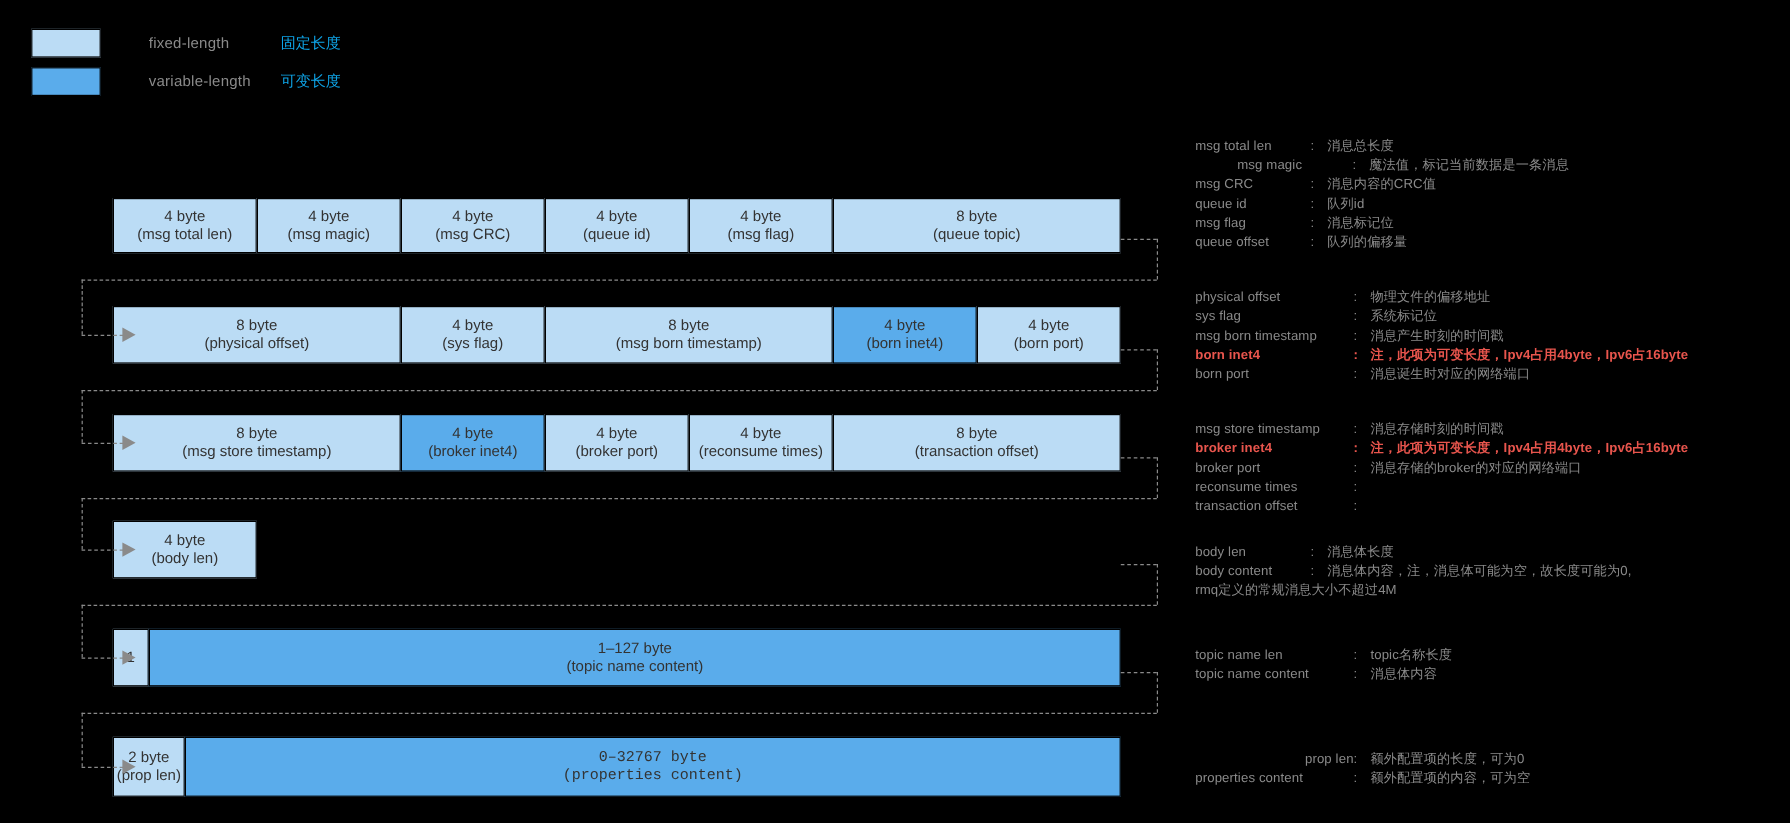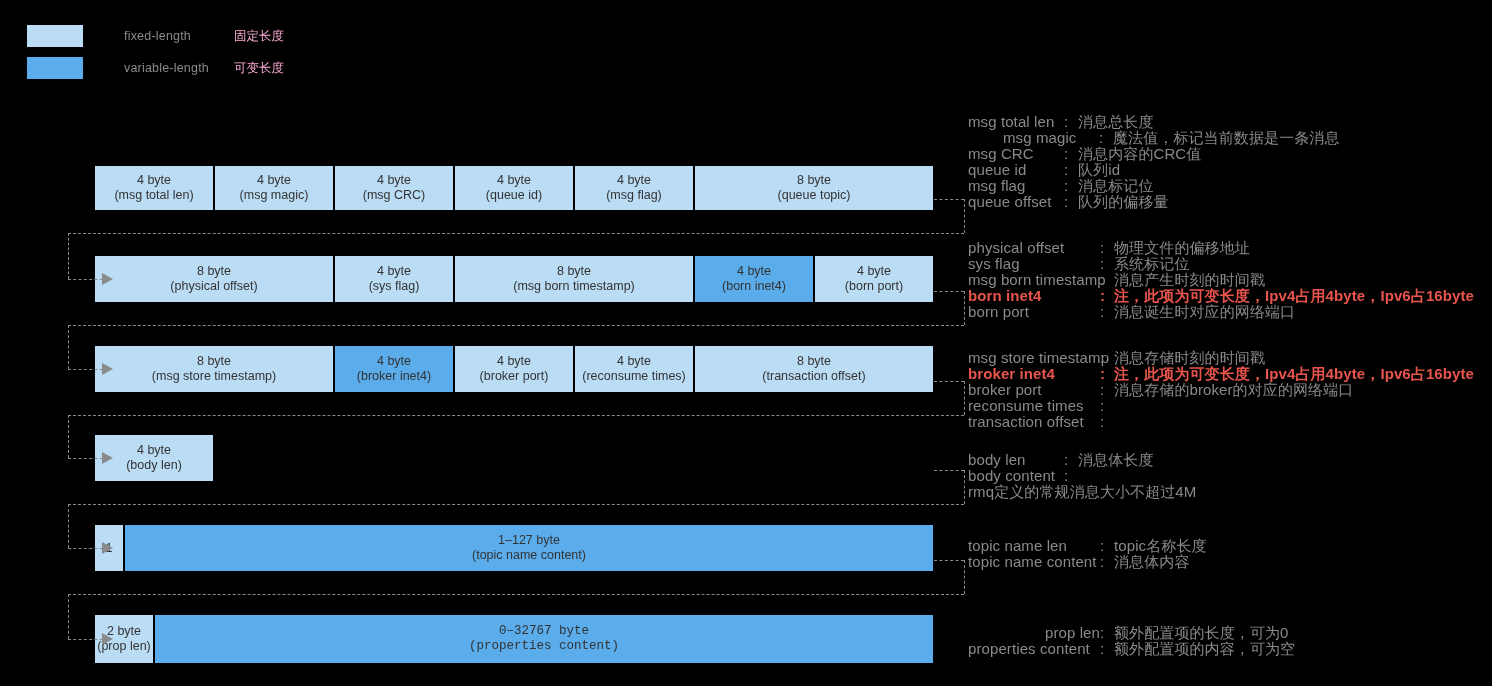--- a/index.html
+++ b/index.html
@@ -8,21 +8,21 @@
     font-family:"Liberation Sans","DejaVu Sans",sans-serif;
     color:#8a8a8a;
   }
   
   #legend{position:absolute;left:26px;top:24px;}
   .legend-row{display:flex;align-items:center;height:24px;margin-bottom:8px;}
   .legend-swatch{width:56px;height:22px;border:1px solid #000;}
   .sw-fixed{background:#bbdcf5;}
   .sw-var{background:#5aaceb;}
   .legend-en{margin-left:40px;width:110px;font-size:12.5px;color:#8a8a8a;letter-spacing:.2px;}
-  .legend-cn{font-size:12.5px;color:#f9a8d4;}
+  .legend-cn{font-size:12.5px;color:#0ea5e9;}
 
   
   .row{position:absolute;display:flex;}
   .cell{
     box-sizing:border-box;
     border:1px solid #000;
     display:flex;flex-direction:column;align-items:center;justify-content:center;
     font-size:12.5px;color:#333;line-height:15px;text-align:center;
     overflow:hidden;
   }
@@ -34,21 +34,21 @@
   
   .dash-h{position:absolute;border-top:1.5px dashed #8a8a8a;height:0;}
   .dash-v{position:absolute;border-left:1.5px dashed #8a8a8a;width:0;}
   .arrow{
     position:absolute;width:0;height:0;
     border-top:6px solid transparent;border-bottom:6px solid transparent;
     border-left:11px solid #8a8a8a;
   }
 
   
-  .ann-block{position:absolute;left:968px;font-size:15px;line-height:16px;}
+  .ann-block{position:absolute;left:996px;font-size:11px;line-height:16px;}
   .ann-line{display:flex;white-space:pre;color:#8a8a8a;letter-spacing:.1px;}
   .ann-line.red{color:#e8554d;font-weight:bold;}
   .ann-key{display:inline-block;}
   .ann-sep{display:inline-block;}
   .ann-val{display:inline-block;}
   .ann-cont{color:#8a8a8a;}
 </style>
 </head>
 <body>
 
@@ -214,21 +214,21 @@
     </div>
     <div class="ann-block" style="top: 350px;">
       <div class="ann-line"><span class="ann-key" style="width: 132px;">msg store timestamp</span><span class="ann-sep" style="width: 14px;">:</span><span class="ann-val">消息存储时刻的时间戳</span></div>
       <div class="ann-line red"><span class="ann-key" style="width: 132px;">broker inet4</span><span class="ann-sep" style="width: 14px;">:</span><span class="ann-val">注，此项为可变长度，Ipv4占用4byte，Ipv6占16byte</span></div>
       <div class="ann-line"><span class="ann-key" style="width: 132px;">broker port</span><span class="ann-sep" style="width: 14px;">:</span><span class="ann-val">消息存储的broker的对应的网络端口</span></div>
       <div class="ann-line"><span class="ann-key" style="width: 132px;">reconsume times</span><span class="ann-sep" style="width: 14px;">:</span><span class="ann-val"></span></div>
       <div class="ann-line"><span class="ann-key" style="width: 132px;">transaction offset</span><span class="ann-sep" style="width: 14px;">:</span><span class="ann-val"></span></div>
     </div>
     <div class="ann-block" style="top: 452px;">
       <div class="ann-line"><span class="ann-key" style="width: 96px;">body len</span><span class="ann-sep" style="width: 14px;">:</span><span class="ann-val">消息体长度</span></div>
-      <div class="ann-line"><span class="ann-key" style="width: 96px;">body content</span><span class="ann-sep" style="width: 14px;">:</span></div>
+      <div class="ann-line"><span class="ann-key" style="width: 96px;">body content</span><span class="ann-sep" style="width: 14px;">:</span><span class="ann-val">消息体内容，注，消息体可能为空，故长度可能为0,</span></div>
       <div class="ann-line ann-cont">rmq定义的常规消息大小不超过4M</div>
     </div>
     <div class="ann-block" style="top: 538px;">
       <div class="ann-line"><span class="ann-key" style="width: 132px;">topic name len</span><span class="ann-sep" style="width: 14px;">:</span><span class="ann-val">topic名称长度</span></div>
       <div class="ann-line"><span class="ann-key" style="width: 132px;">topic name content</span><span class="ann-sep" style="width: 14px;">:</span><span class="ann-val">消息体内容</span></div>
     </div>
     <div class="ann-block" style="top: 625px;">
       <div class="ann-line"><span class="ann-key" style="width: 132px; text-align: right;">prop len</span><span class="ann-sep" style="width: 14px;">:</span><span class="ann-val">额外配置项的长度，可为0</span></div>
       <div class="ann-line"><span class="ann-key" style="width: 132px;">properties content</span><span class="ann-sep" style="width: 14px;">:</span><span class="ann-val">额外配置项的内容，可为空</span></div>
     </div>

